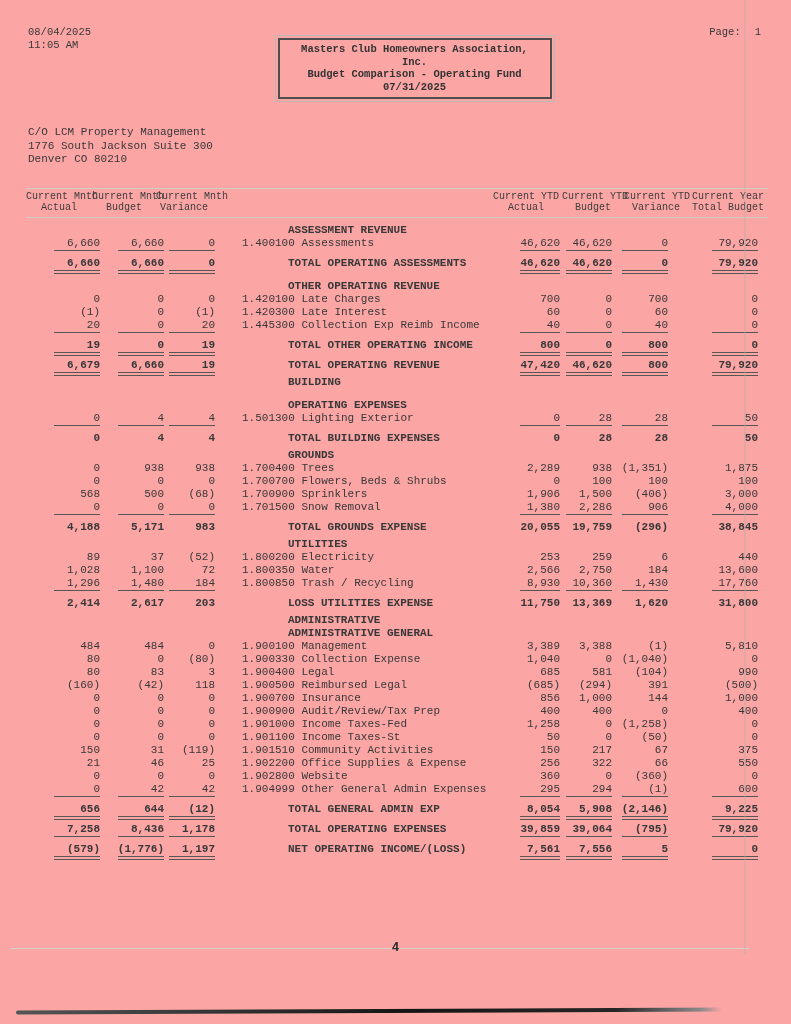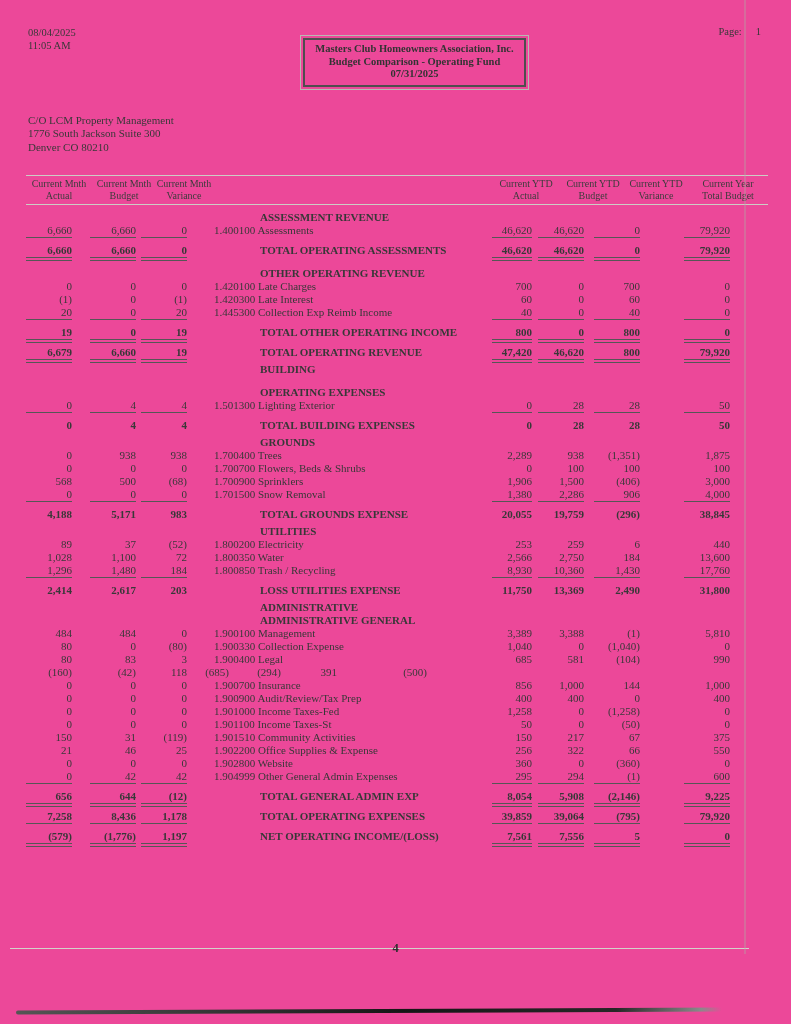--- a/index.html
+++ b/index.html
@@ -1,21 +1,21 @@
 <!DOCTYPE html>
 <html><head>
 <meta charset="utf-8">
 <style>
   html,body{margin:0;padding:0;background:#e9e9e6;}
   .sheet{
     position:relative;
     width:791px;height:1024px;
-    background:#ec4899;
+    background:#fca5a5;
     overflow:hidden;
-    font-family:Liberation Serif, serif;
+    font-family:Liberation Mono, monospace;
     color:#383838;
     box-sizing:border-box;
     padding-top:26px;
   }
   
   .top-row{display:flex;align-items:flex-start;padding:0 30px 0 28px;}
   .datetime{width:150px;flex:none;font-size:10.5px;line-height:13px;}
   .titlebox{
     margin:12px auto;
     border:2px solid #4e4e4e;
@@ -36,21 +36,21 @@
     border-bottom:1px solid #cdcdc5;
     padding:2px 0 3px;
     display:flex;
     font-size:10px;line-height:11.5px;color:#3c3c3c;
   }
   .ch{flex:none;text-align:center;white-space:nowrap;}
   .ch1{width:66px}.ch2{width:64px}.ch3{width:56px}
   .ch-spacer{flex:1}
   .ch4{width:72px}.ch5{width:62px}.ch6{width:64px}.ch7{width:80px}
   
-  .rows{padding:6px 0 0 8px;}
+  .rows{padding:6px 0 0 36px;}
   .row{display:flex;align-items:baseline;height:13px;font-size:11px;line-height:13px;white-space:nowrap;}
   .row.total{margin:7px 0 4px;font-weight:bold;}
   .row.heading{font-weight:bold;}
   .row.gap{margin-top:10px;}
   .c{flex:none;text-align:right;}
   .c1{width:64px}.c2{width:64px}.c3{width:51px}
   .desc{flex:none;width:303px;text-align:left;padding-left:27px;box-sizing:border-box;}
   .row.heading .desc,.row.total .desc{padding-left:73px;}
   .c4{width:42px}.c5{width:52px}.c6{width:56px}.c7{width:90px}
   .num{display:inline-block;min-width:46px;text-align:right;}
@@ -357,21 +357,21 @@
         <div class="c c6"><span class="num ul-s">1,430</span></div>
         <div class="c c7"><span class="num ul-s">17,760</span></div>
       </div>
       <div class="row total">
         <div class="c c1"><span class="num">2,414</span></div>
         <div class="c c2"><span class="num">2,617</span></div>
         <div class="c c3"><span class="num">203</span></div>
         <div class="desc">LOSS UTILITIES EXPENSE</div>
         <div class="c c4"><span class="num">11,750</span></div>
         <div class="c c5"><span class="num">13,369</span></div>
-        <div class="c c6"><span class="num">2,490</span></div>
+        <div class="c c6"><span class="num">1,620</span></div>
         <div class="c c7"><span class="num">31,800</span></div>
       </div>
       <div class="row heading">
         <div class="c c1"></div>
         <div class="c c2"></div>
         <div class="c c3"></div>
         <div class="desc">ADMINISTRATIVE</div>
         <div class="c c4"></div>
         <div class="c c5"></div>
         <div class="c c6"></div>
@@ -414,20 +414,21 @@
         <div class="desc">1.900400 Legal</div>
         <div class="c c4"><span class="num">685</span></div>
         <div class="c c5"><span class="num">581</span></div>
         <div class="c c6"><span class="num">(104)</span></div>
         <div class="c c7"><span class="num">990</span></div>
       </div>
       <div class="row detail">
         <div class="c c1"><span class="num">(160)</span></div>
         <div class="c c2"><span class="num">(42)</span></div>
         <div class="c c3"><span class="num">118</span></div>
+        <div class="desc">1.900500 Reimbursed Legal</div>
         <div class="c c4"><span class="num">(685)</span></div>
         <div class="c c5"><span class="num">(294)</span></div>
         <div class="c c6"><span class="num">391</span></div>
         <div class="c c7"><span class="num">(500)</span></div>
       </div>
       <div class="row detail">
         <div class="c c1"><span class="num">0</span></div>
         <div class="c c2"><span class="num">0</span></div>
         <div class="c c3"><span class="num">0</span></div>
         <div class="desc">1.900700 Insurance</div>

